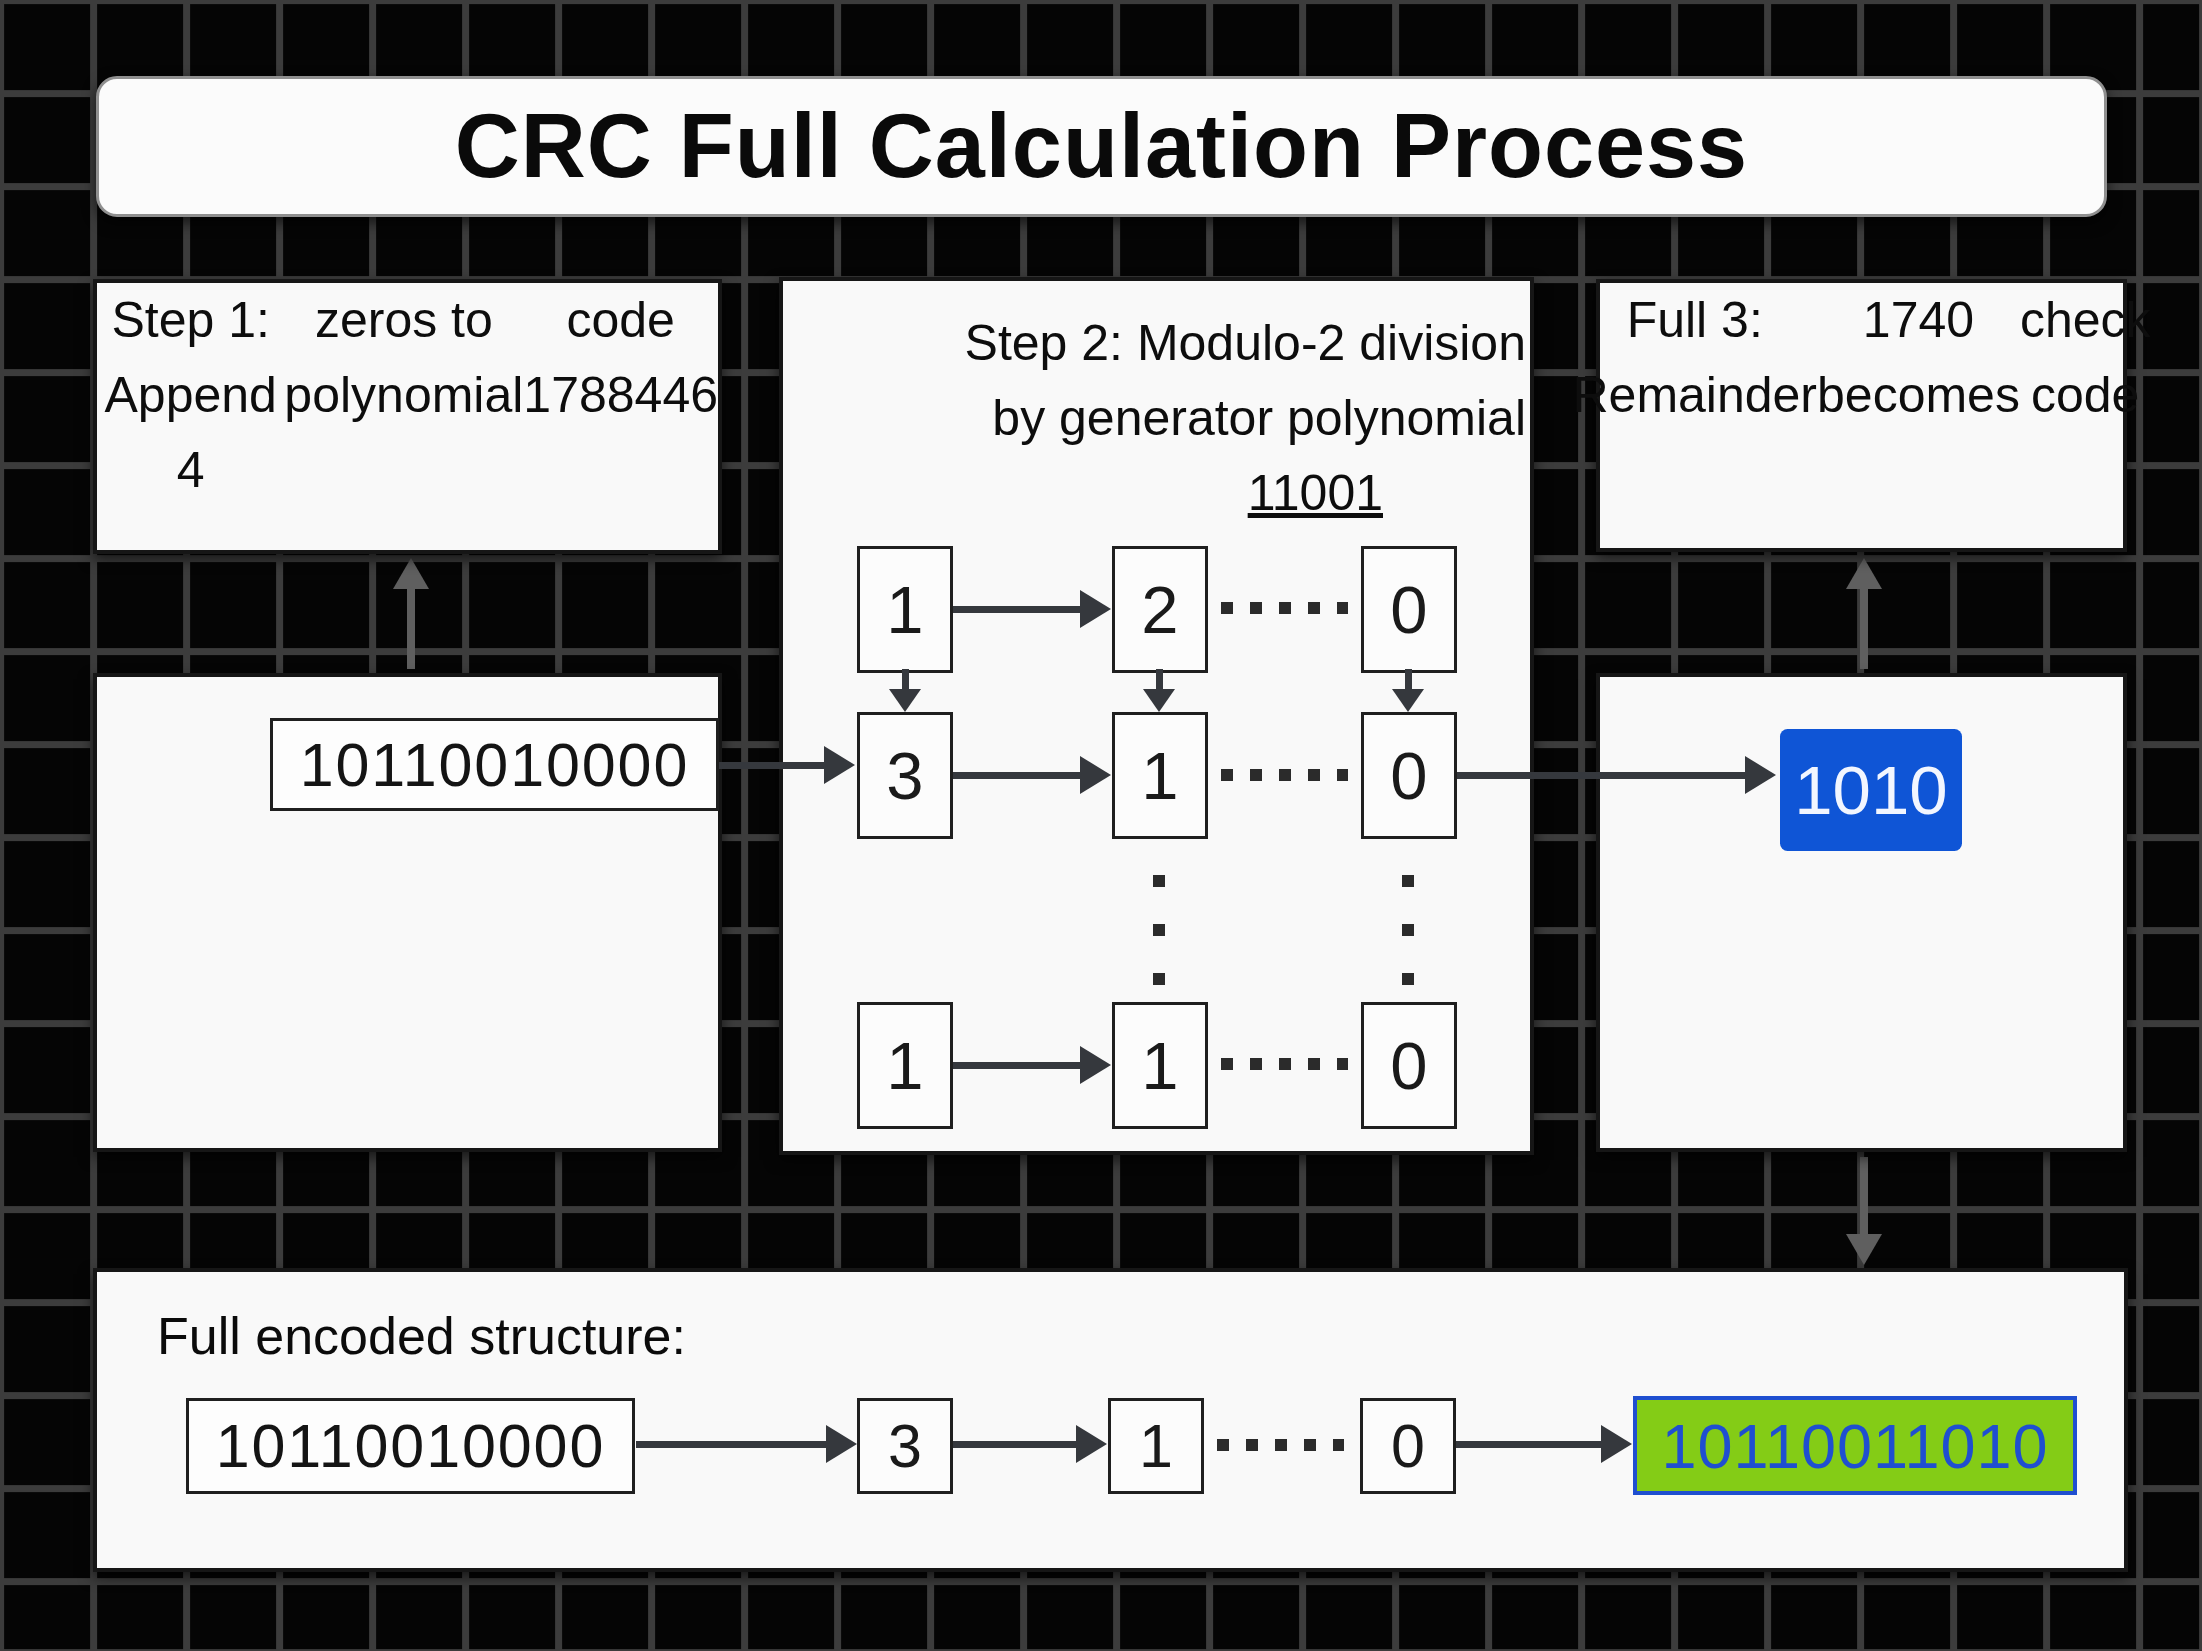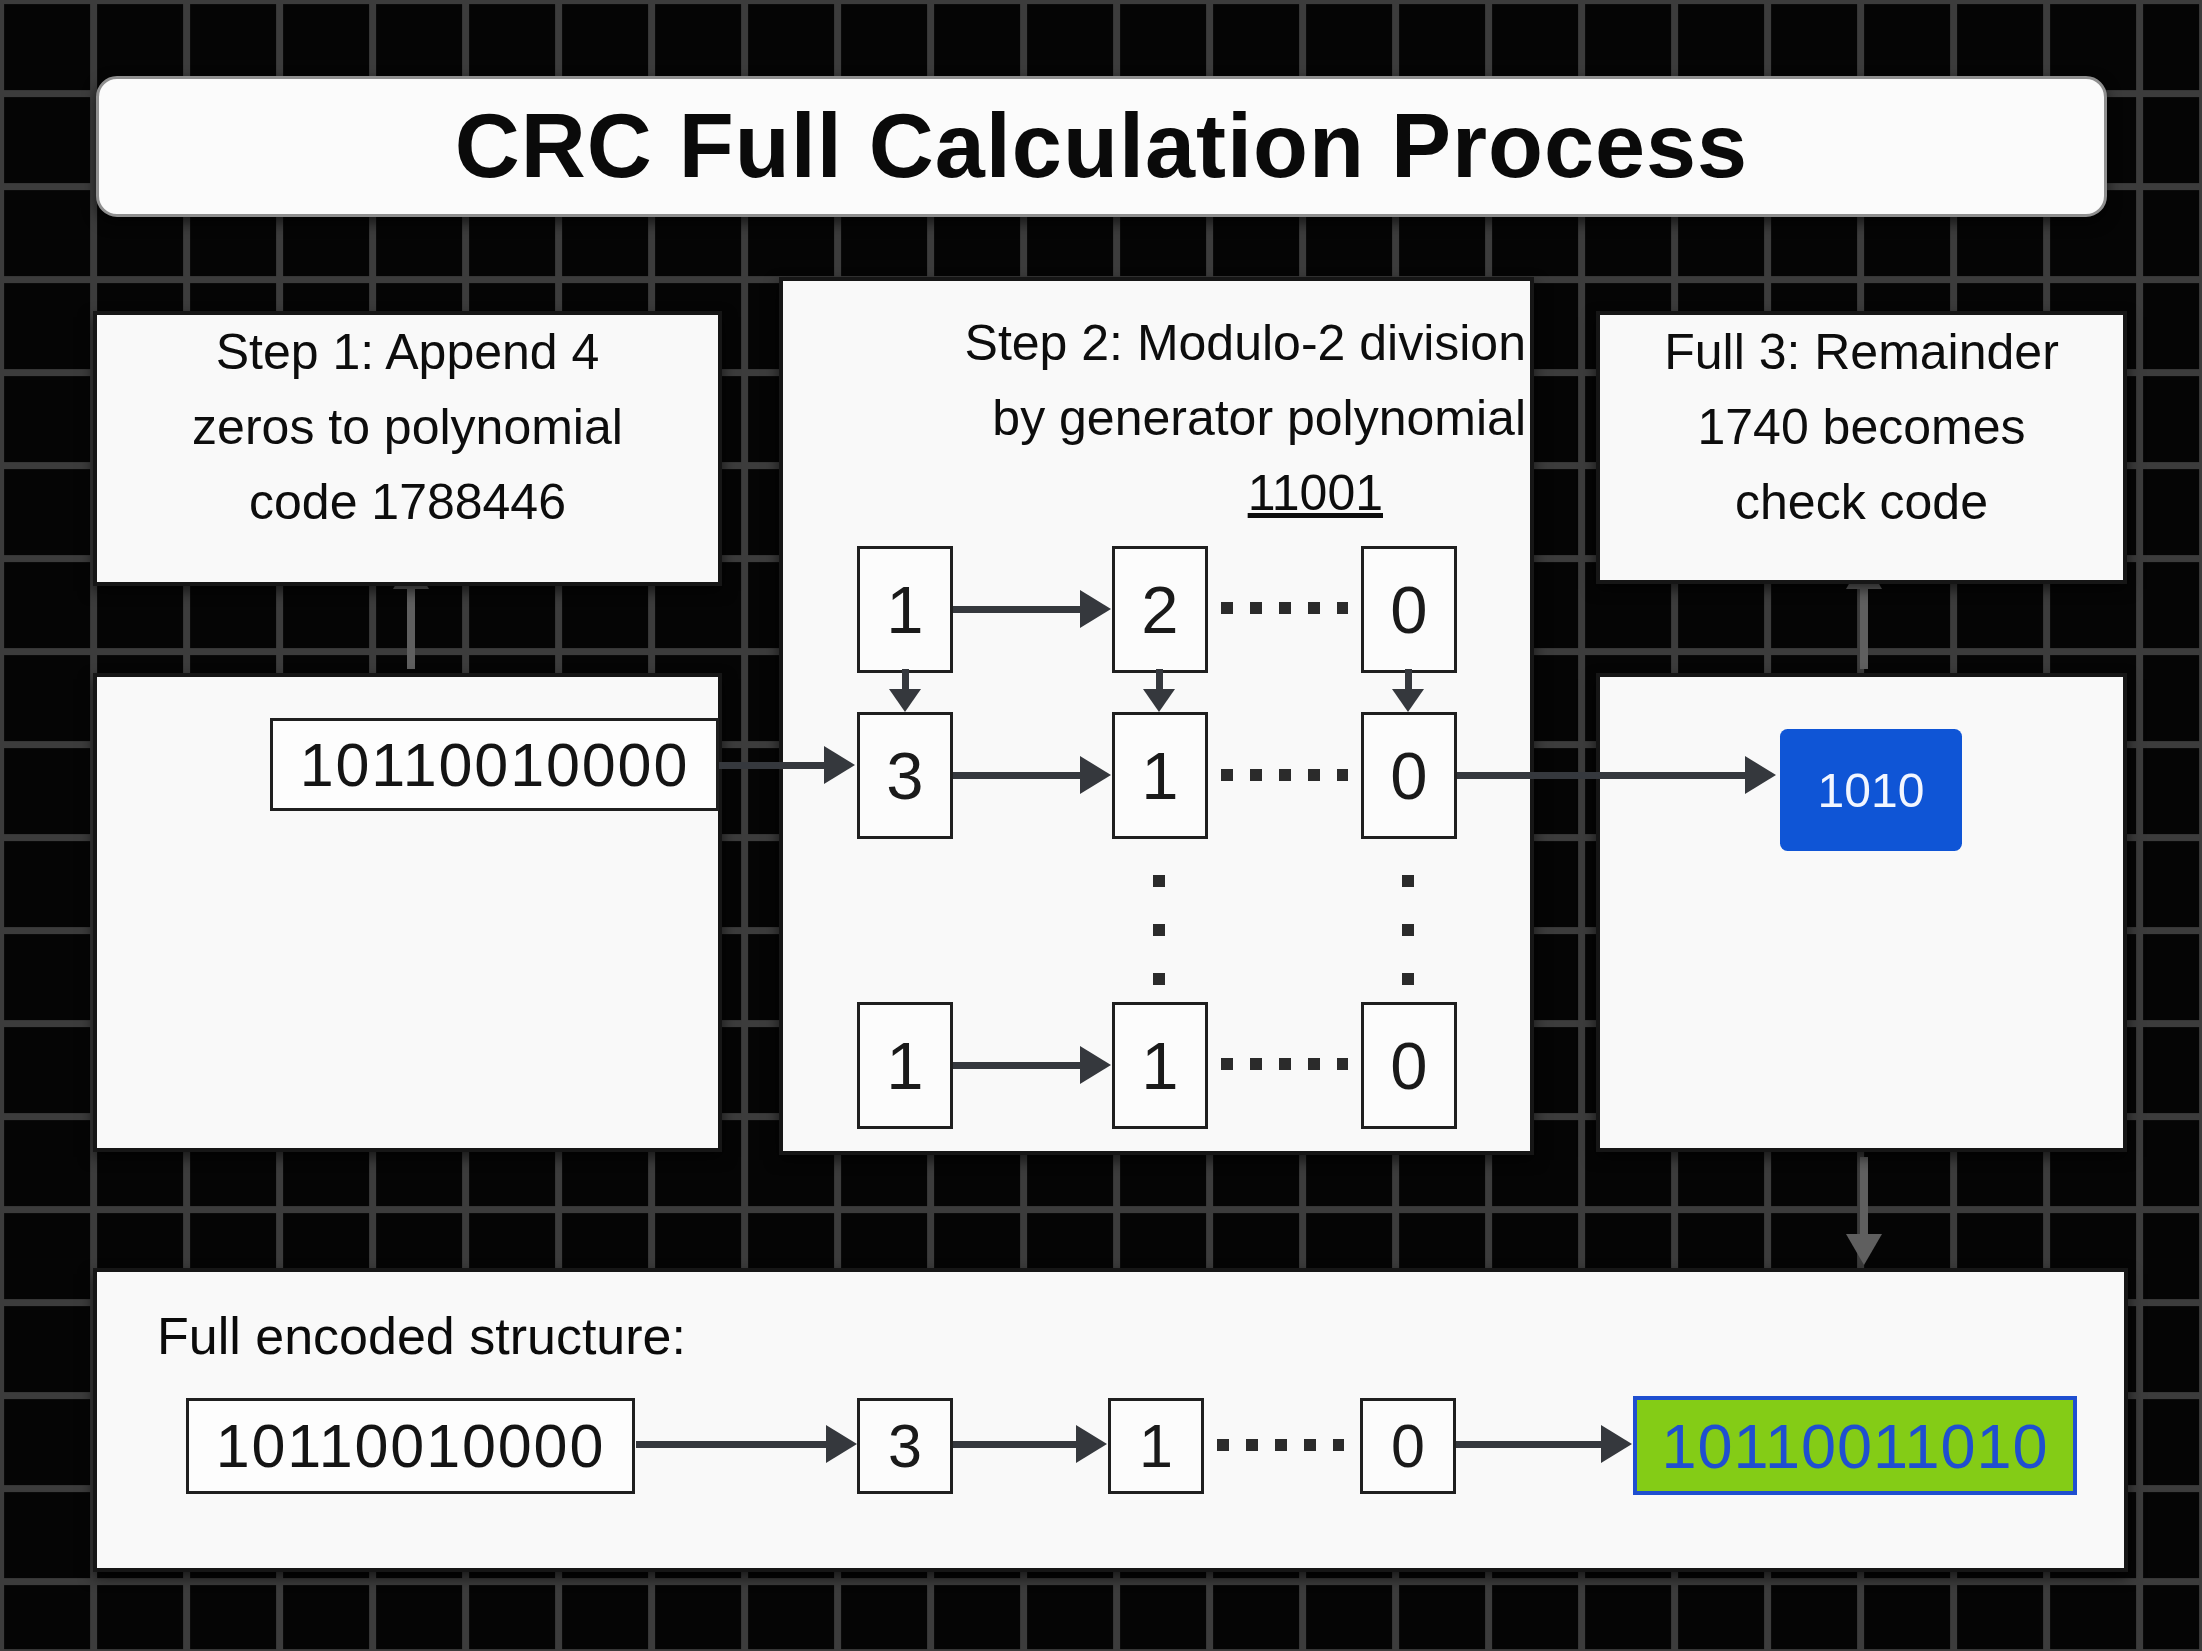--- a/index.html
+++ b/index.html
@@ -21,21 +21,21 @@
     box-shadow:0 5.7px 13.4px rgba(0,0,0,.65);
     z-index:1;color:#0d0d0d;
   }
   .title-box{
     left:96px;top:76px;width:2011px;height:141px;
     border-radius:21px;border:3.8px solid #8f8f8f;
     display:flex;align-items:center;justify-content:center;
     background:#fbfbfb;
   }
   .title-box span{font-size:90px;font-weight:700;letter-spacing:1px;color:#0a0a0a;}
-  .note{display:flex;flex-direction:column;justify-content:flex-start;text-align:center;margin-top:32px;}
+  .note{display:flex;flex-direction:row;justify-content:center;text-align:center;}
   .note span{font-size:50px;line-height:1.5;}
   .step1{left:93px;top:279px;width:629px;height:275px;}
   .step2{left:779px;top:277px;width:755px;height:878px;}
   .step2 .hdr{position:absolute;left:0;right:4px;top:25px;text-align:right;}
   .step2 .hdr span{display:block;font-size:50px;line-height:1.5;}
   .step2 .hdr .shift{transform:translateX(-143px);text-decoration:underline;}
   .step3{left:1596px;top:279px;width:531px;height:273px;}
   .mid-left{left:93px;top:673px;width:629px;height:479px;}
   .mid-right{left:1596px;top:673px;width:531px;height:479px;}
   .bottom-panel{left:93px;top:1268px;width:2035px;height:304px;}
@@ -50,21 +50,21 @@
   .nbox{
     position:absolute;box-sizing:border-box;width:96px;height:127px;
     background:#fcfcfc;border:3.8px solid #1f1f1f;
     display:flex;align-items:center;justify-content:center;
     font-size:67px;color:#1a1a1a;z-index:2;
   }
   .sbox{width:96px;height:96px;font-size:61px;}
   .remainder{
     position:absolute;left:180px;top:52px;width:182px;height:122px;
     border-radius:7.6px;display:flex;align-items:center;justify-content:center;
-    font-size:48px;color:#f2f6ff;z-index:2;
+    font-size:69px;color:#f2f6ff;z-index:2;
   }
   .result{
     position:absolute;box-sizing:border-box;
     background:#84cc16;border:4.8px solid #1f4fd0;
     display:flex;align-items:center;justify-content:center;
     font-size:63px;letter-spacing:1px;z-index:2;color:#1f4fd0;
   }
 
   
   .harrow{position:absolute;height:6.7px;background:#35383d;z-index:3;}

